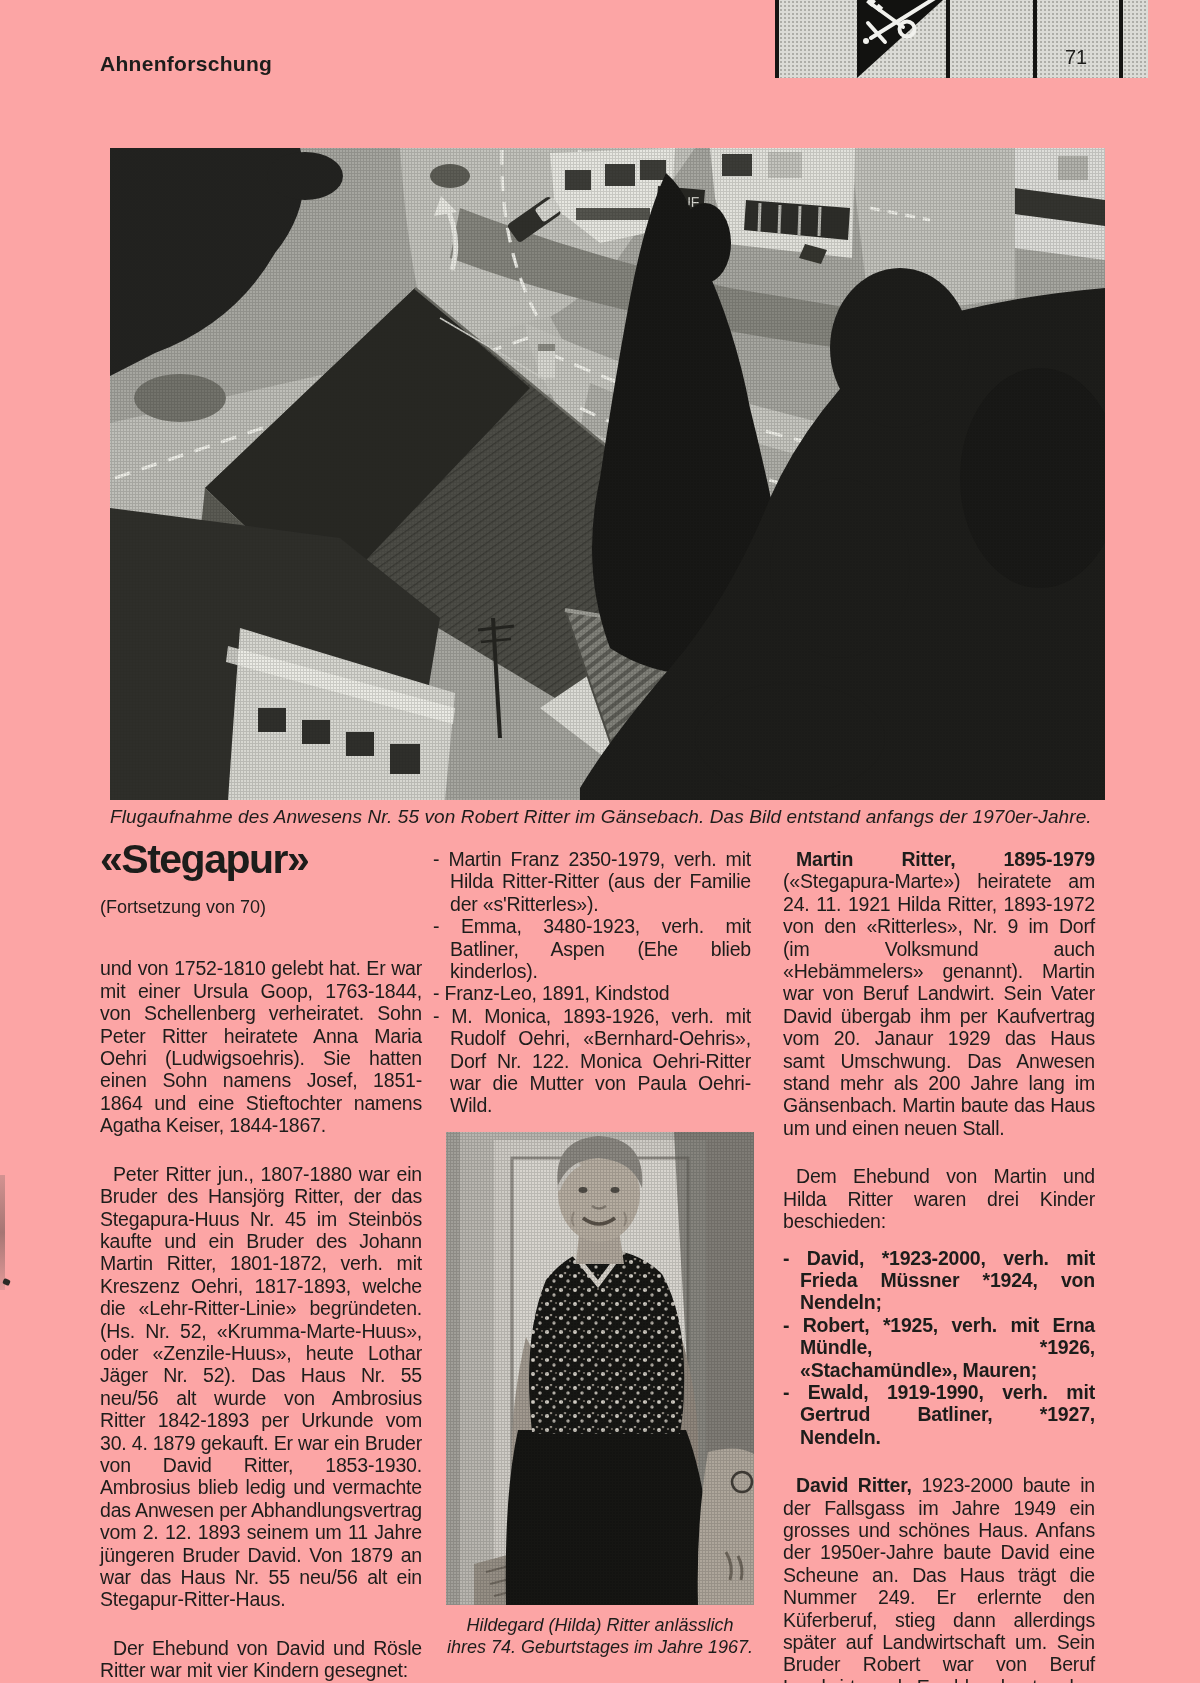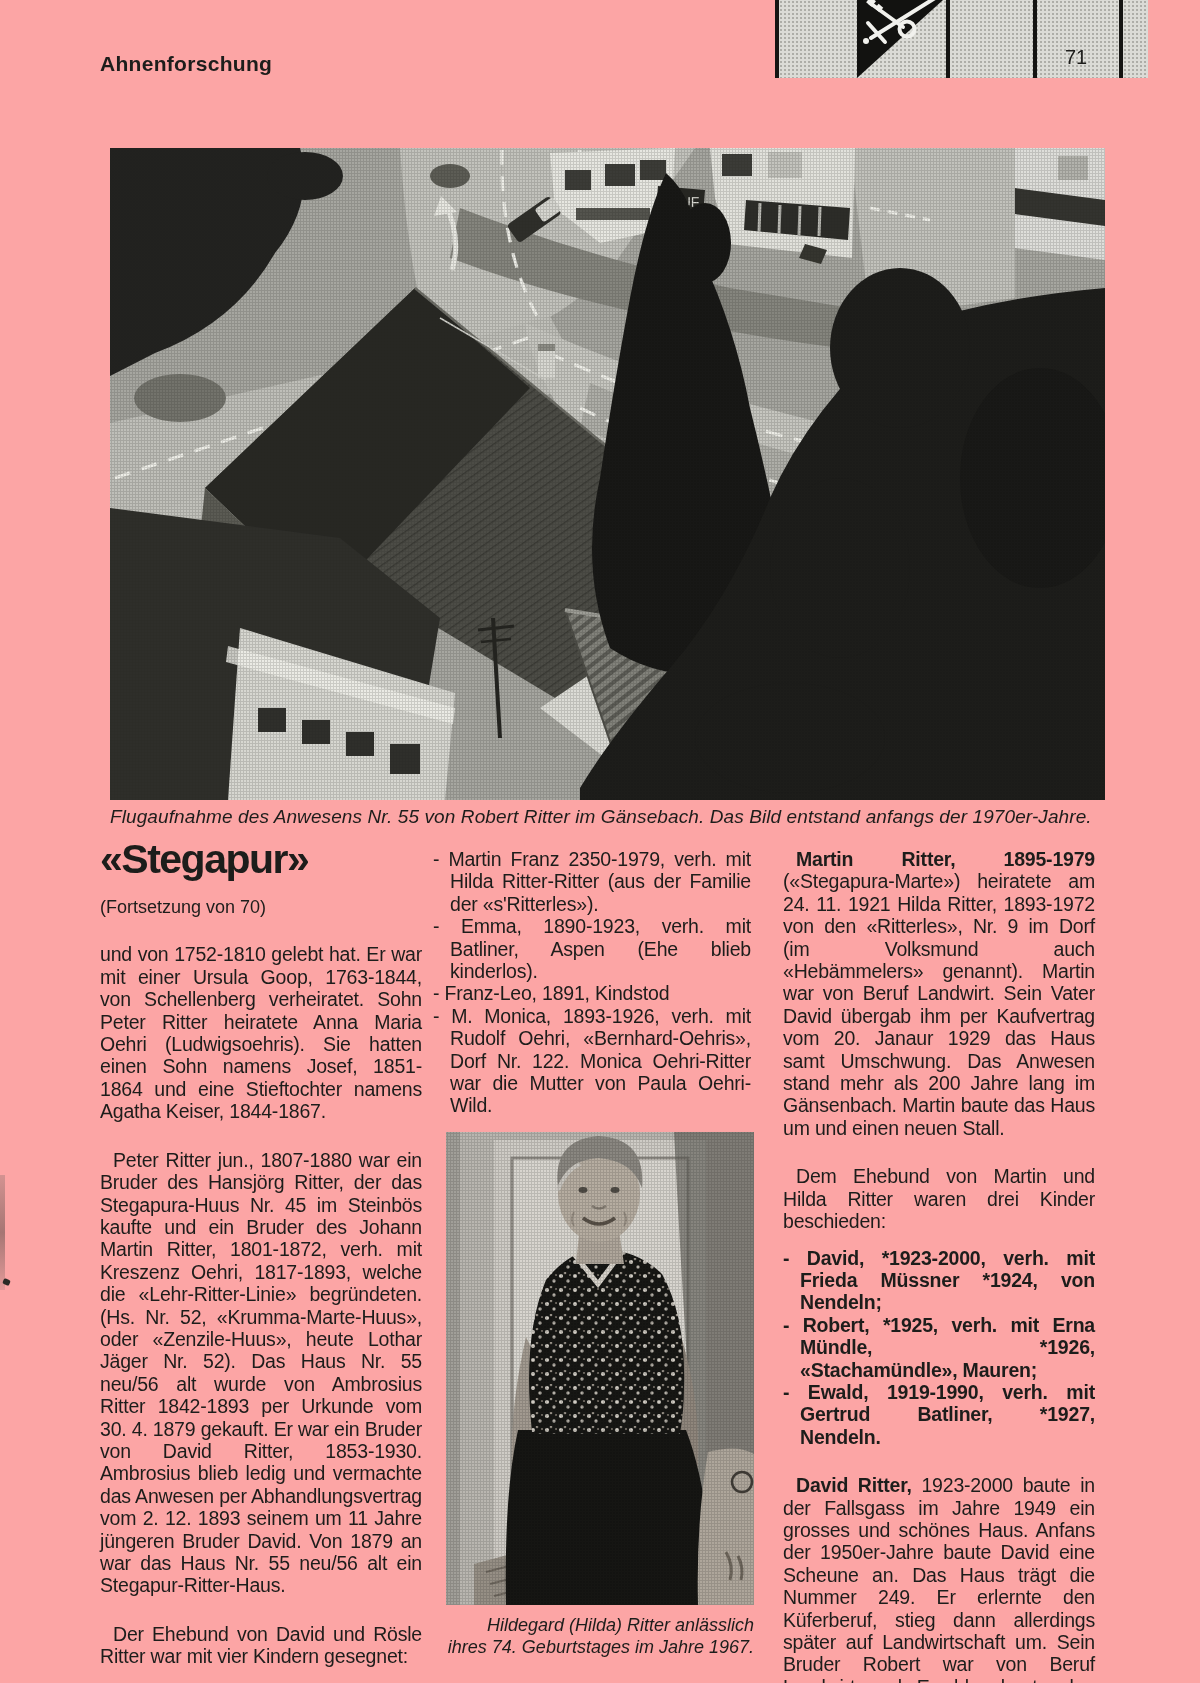--- a/index.html
+++ b/index.html
@@ -48,32 +48,32 @@
   
   .col { position:absolute; font-size:19.5px; line-height:22.4px;
          text-align:justify; letter-spacing:-.2px; }
   .col1 { left:100px; top:838px; width:322px; }
   .col2 { left:433px; top:848px; width:318px; }
   .col3 { left:783px; top:848px; width:312px; }
 
   .title { margin:0; font-size:41px; font-weight:700; letter-spacing:-1.5px; line-height:1.05; }
   .subtitle { margin:15px 0 0; font-size:18px; letter-spacing:0; }
   .col p { margin:26px 0 0; }
-  .col p.flush { margin-top:25px; }
+  .col p.flush { margin-top:39px; }
   .col p.indent { text-indent:13px; }
   .plist { margin:0; }
   .plist .li { padding-left:17px; text-indent:-17px; }
   .plist .li::before { content:"- "; }
   .mt { margin-top:14px;font-weight:bold; }
 
   .figure { margin:15px 0 0 13px; width:308px; }
   .figure .pframe { position:relative; width:308px; height:473px; }
   .figure svg { display:block; width:100%; height:100%; }
   .fig-caption { margin-top:9px; font-size:18px; font-style:italic;
-                 line-height:22px; text-align:right; letter-spacing:0; text-indent:0; }
+                 line-height:22px; text-align:center; letter-spacing:0; text-indent:0; }
 
   
   .margin-smudge { position:absolute; left:0; top:1175px; width:5px; height:115px;
     background:linear-gradient(180deg, rgba(90,90,85,.25), rgba(60,60,55,.45), rgba(90,90,85,.15)); }
   .margin-speck { position:absolute; left:3px; top:1279px; width:7px; height:6px;
     background:#2a2a26; border-radius:2px; transform:rotate(25deg); }
 </style>
 </head>
 <body>
 
@@ -234,21 +234,21 @@
     <h1 class="title">«Stegapur»</h1>
     <div class="subtitle">(Fortsetzung von 70)</div>
     <p class="flush">und von 1752-1810 gelebt hat. Er war mit einer Ursula Goop, 1763-1844, von Schellenberg verheiratet. Sohn Peter Ritter heiratete Anna Maria Oehri (Ludwigsoehris). Sie hatten einen Sohn namens Josef, 1851-1864 und eine Stieftochter namens Agatha Keiser, 1844-1867.</p>
     <p class="indent">Peter Ritter jun., 1807-1880 war ein Bruder des Hansjörg Ritter, der das Stegapura-Huus Nr. 45 im Steinbös kaufte und ein Bruder des Johann Martin Ritter, 1801-1872, verh. mit Kreszenz Oehri, 1817-1893, welche die «Lehr-Ritter-Linie» begründeten. (Hs. Nr. 52, «Krumma-Marte-Huus», oder «Zenzile-Huus», heute Lothar Jäger Nr. 52). Das Haus Nr. 55 neu/56 alt wurde von Ambrosius Ritter 1842-1893 per Urkunde vom 30. 4. 1879 gekauft. Er war ein Bruder von David Ritter, 1853-1930. Ambrosius blieb ledig und vermachte das Anwesen per Abhandlungsvertrag vom 2. 12. 1893 seinem um 11 Jahre jüngeren Bruder David. Von 1879 an war das Haus Nr. 55 neu/56 alt ein Stegapur-Ritter-Haus.</p>
     <p class="indent">Der Ehebund von David und Rösle Ritter war mit vier Kindern gesegnet:</p>
   </div>
 
   <div class="col col2">
     <div class="plist">
       <div class="li">Martin Franz 2350-1979, verh. mit Hilda Ritter-Ritter (aus der Familie der «s'Ritterles»).</div>
-      <div class="li">Emma, 1890-1923, verh. mit Batliner, Aspen (Ehe blieb kinderlos).</div>
+      <div class="li">Emma, 3480-1923, verh. mit Batliner, Aspen (Ehe blieb kinderlos).</div>
       <div class="li">Franz-Leo, 1891, Kindstod</div>
       <div class="li">M. Monica, 1893-1926, verh. mit Rudolf Oehri, «Bernhard-Oehris», Dorf Nr. 122. Monica Oehri-Ritter war die Mutter von Paula Oehri-Wild.</div>
     </div>
     <div class="figure">
       <div class="pframe">
         <svg viewBox="0 0 308 473" preserveAspectRatio="none">
           <defs>
             <pattern id="flo" width="14" height="14" patternUnits="userSpaceOnUse">
               <rect width="14" height="14" fill="#141412"></rect>
               <circle cx="3" cy="4" r="2.1" fill="#cfcac2"></circle>

